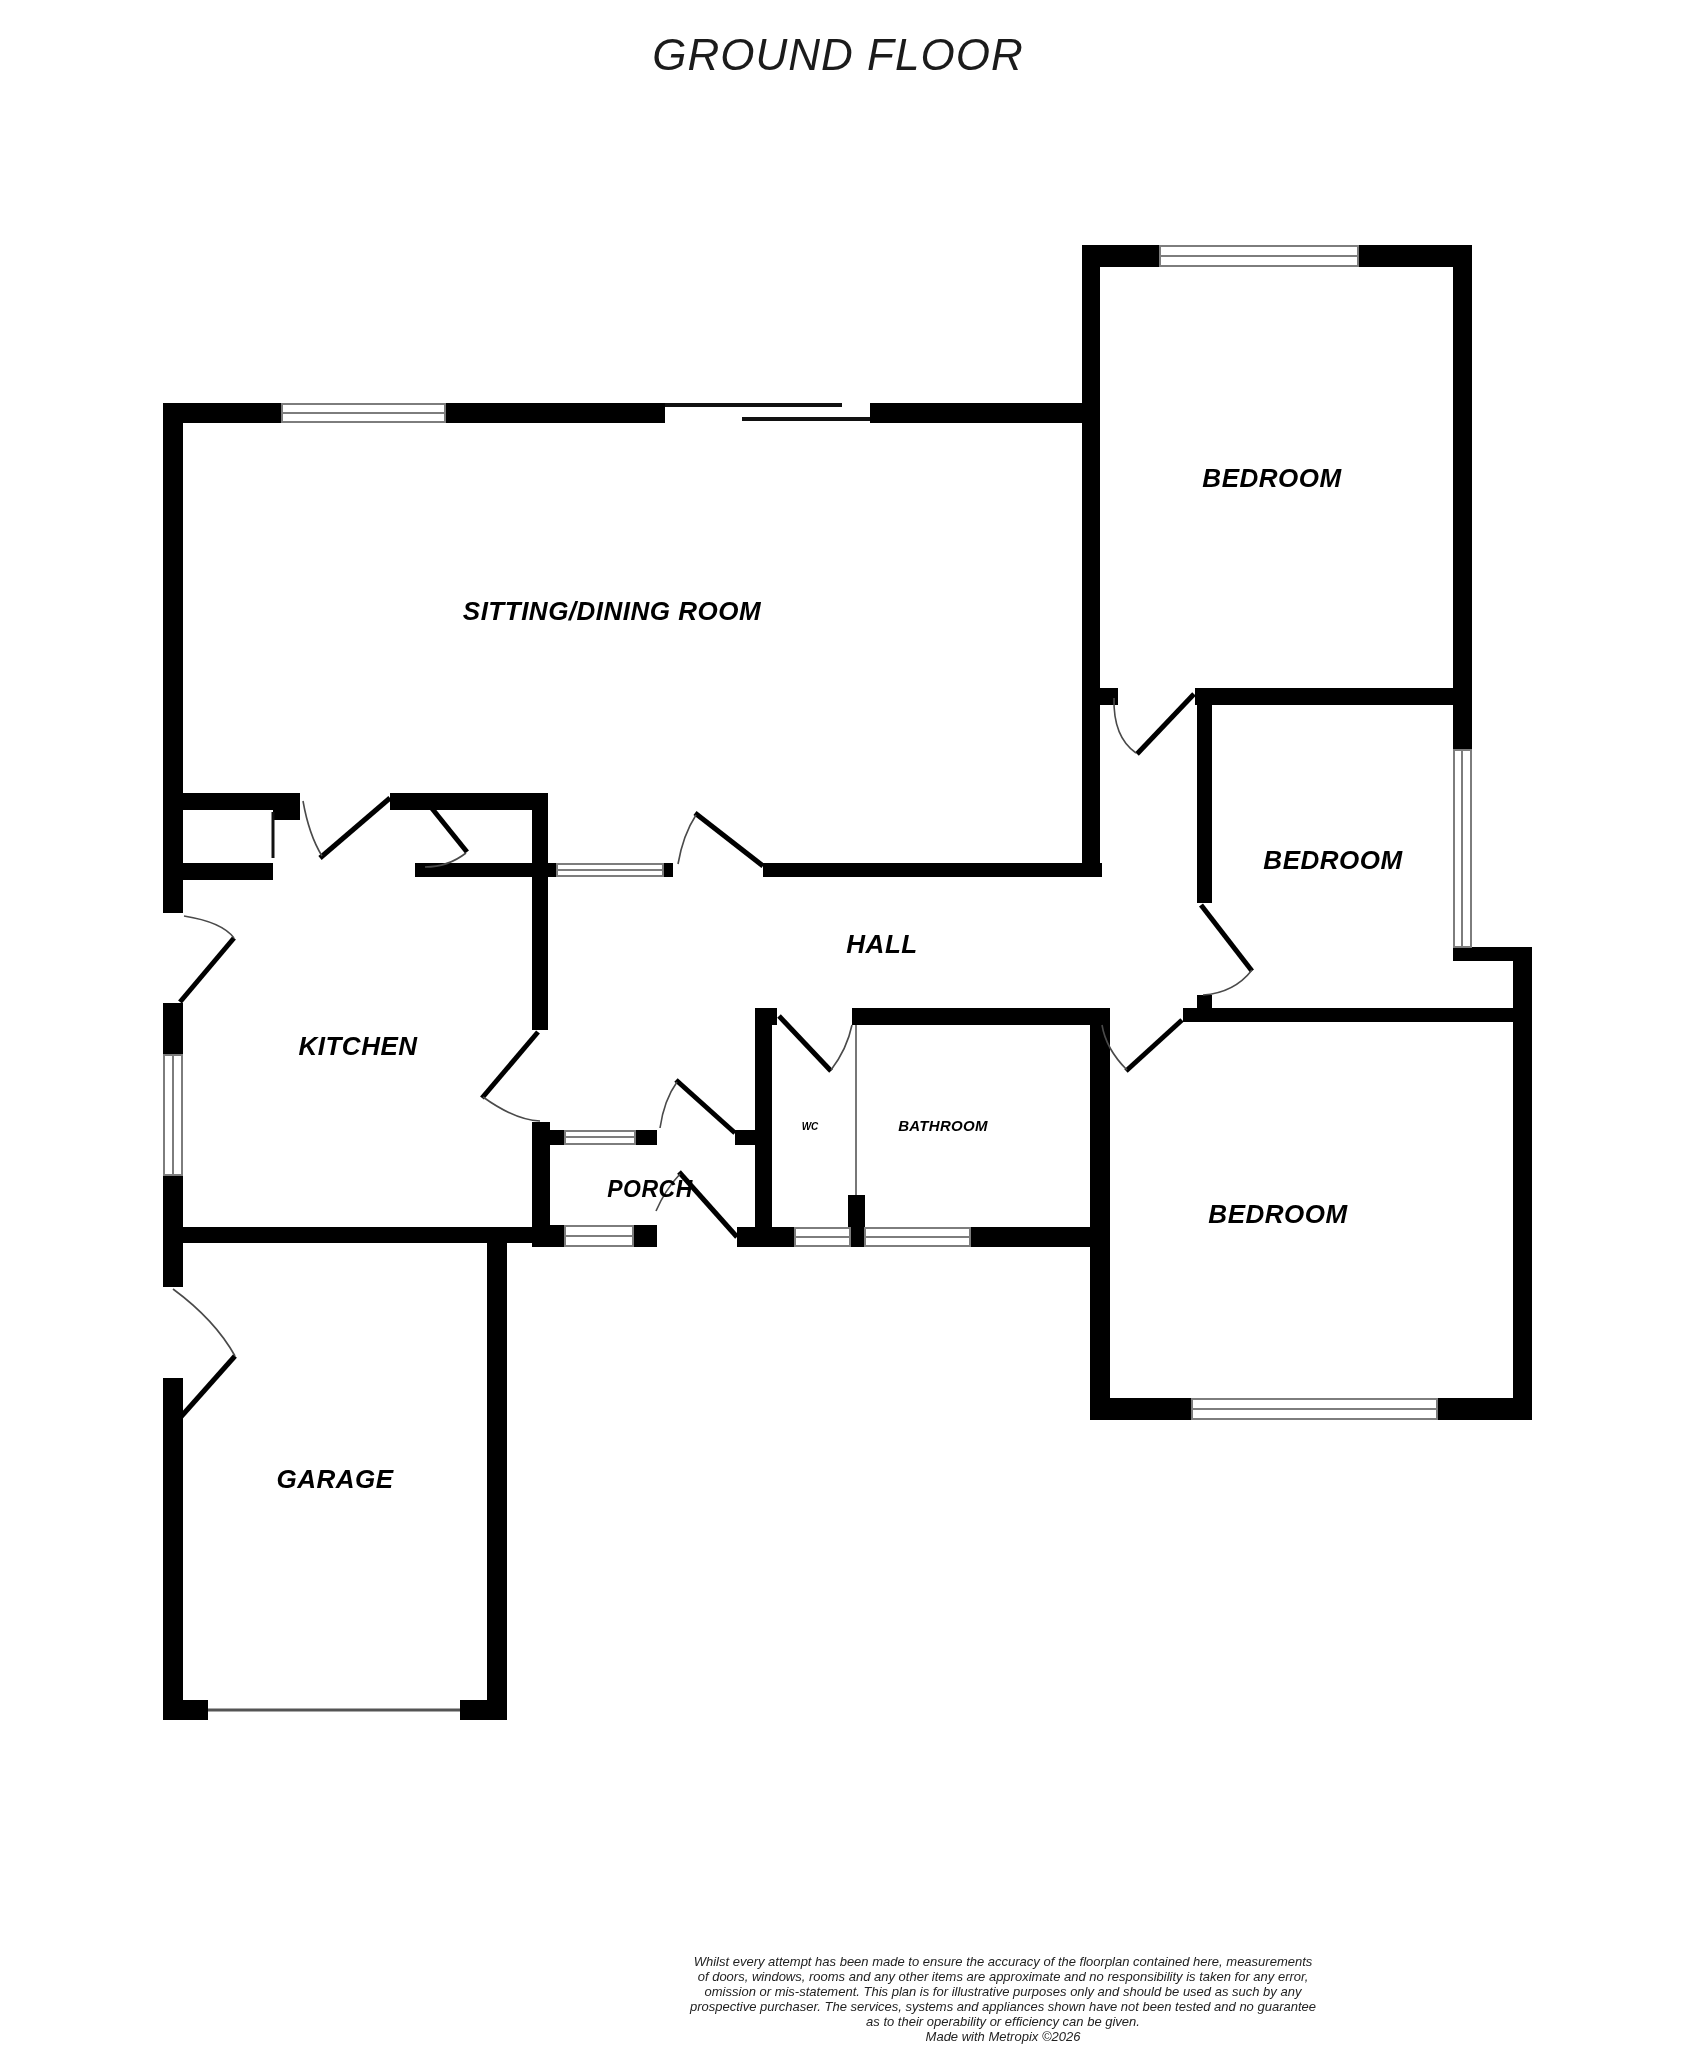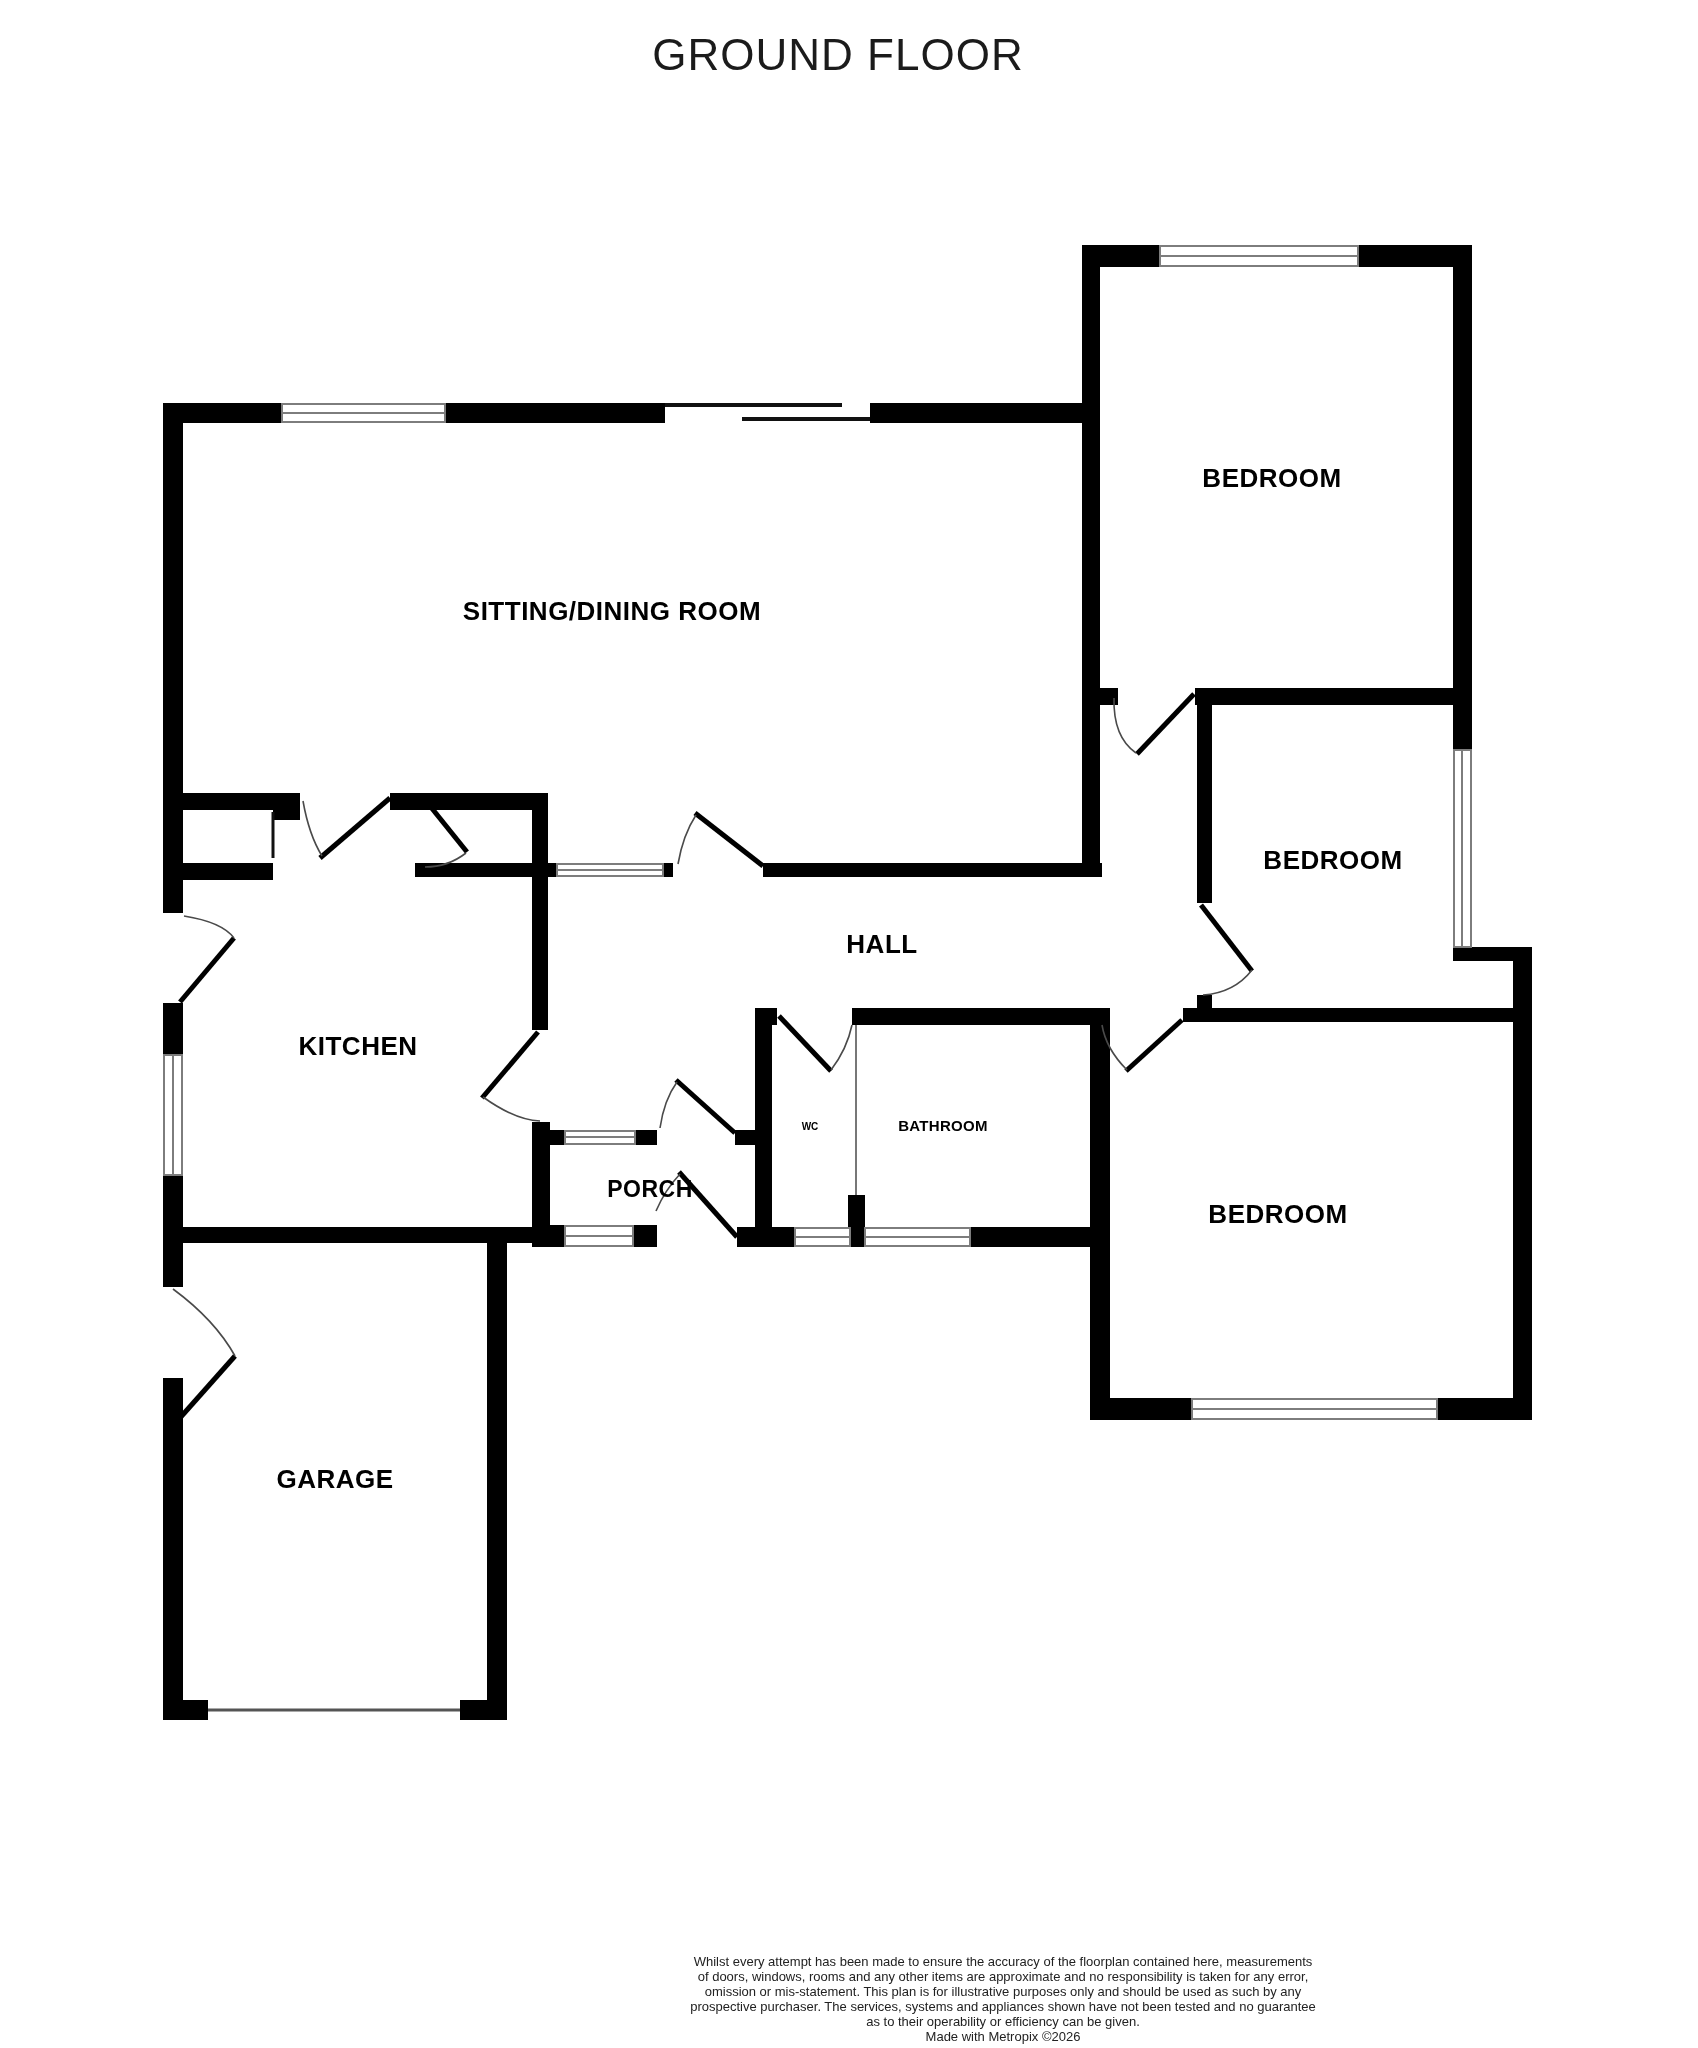--- a/index.html
+++ b/index.html
@@ -1,17 +1,17 @@
 <!DOCTYPE html>
 <html><head>
 <meta charset="utf-8">
 <style>
   html,body{margin:0;padding:0;background:#ffffff;}
   .page{position:relative;width:1698px;height:2048px;background:#ffffff;overflow:hidden;
-        font-family:"Liberation Sans", sans-serif;}
+        font-family:"Liberation Sans", sans-serif;font-style:italic;}
   svg{position:absolute;left:0;top:0;}
   .wall{fill:#000000;stroke:none;}
   .win{fill:#ffffff;stroke:#7d7d7d;stroke-width:2;}
   .winline{stroke:#7d7d7d;stroke-width:2;}
   .leaf{stroke:#000000;stroke-width:5;stroke-linecap:butt;fill:none;}
   .arc{stroke:#4a4a4a;stroke-width:1.6;fill:none;}
   .thin{stroke:#111111;stroke-width:4;fill:none;}
   .thin2{stroke:#111111;stroke-width:3;fill:none;}
   .divline{stroke:#777777;stroke-width:2;fill:none;}
   .garline{stroke:#555555;stroke-width:3;fill:none;}

